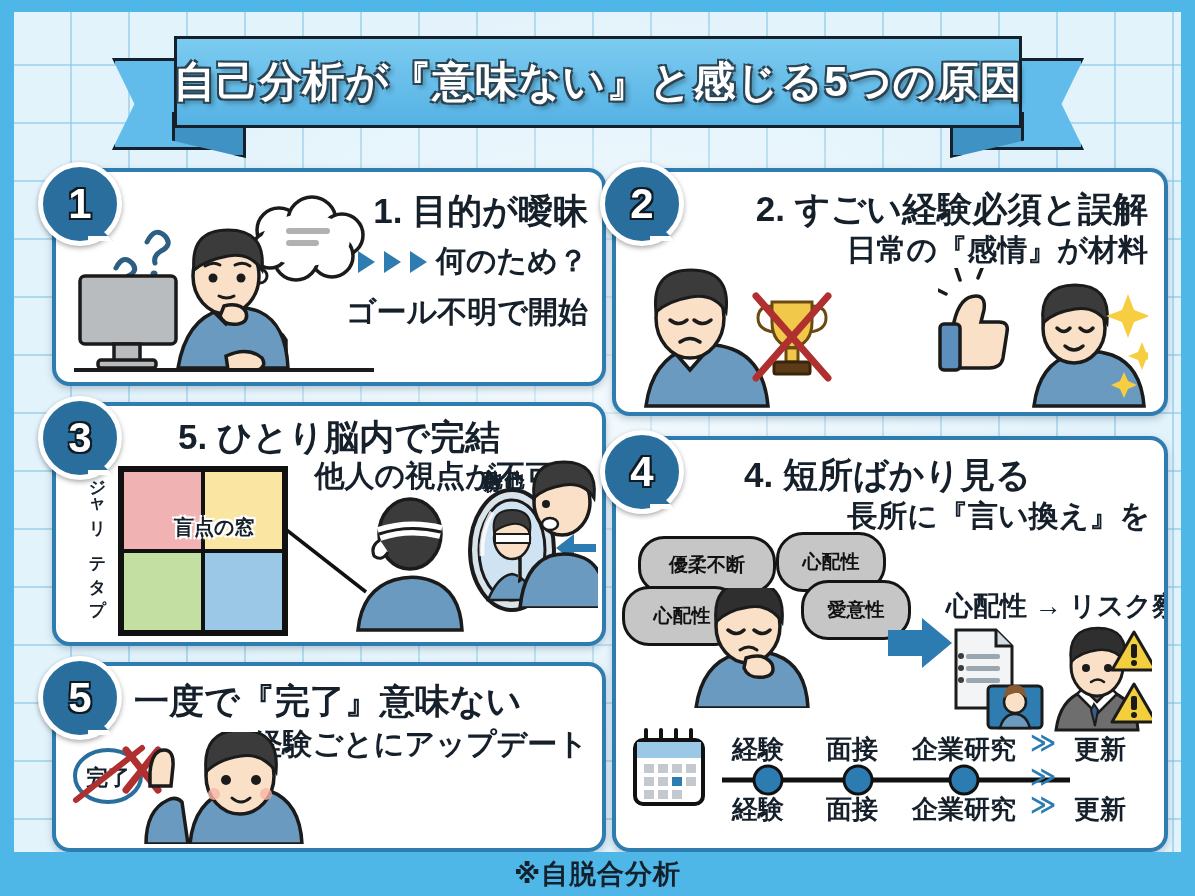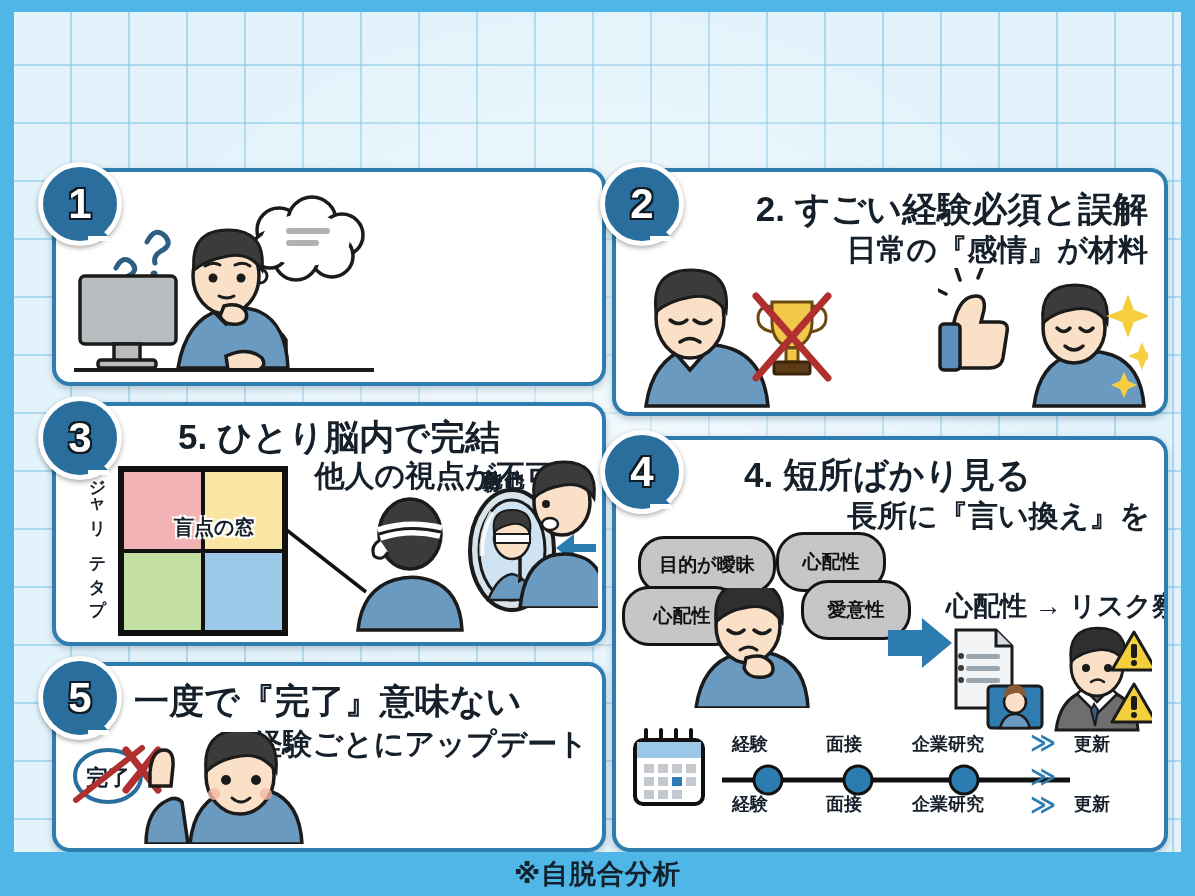--- a/index.html
+++ b/index.html
@@ -108,32 +108,41 @@
   }
 
   
   .cloud{
     position:absolute;background:#C6C6C6;border:3px solid #141414;border-radius:50%;
     display:flex;align-items:center;justify-content:center;
     font-size:19px;font-weight:bold;color:#111;white-space:nowrap;
   }
 
   
-  .tl-lbl{position:absolute;font-size:18px;font-weight:bold;color:#16202b;white-space:nowrap;}
+  .tl-lbl{position:absolute;font-size:26px;font-weight:bold;color:#16202b;white-space:nowrap;}
   .chev{position:absolute;font-size:25px;font-weight:bold;color:#2C7CB2;letter-spacing:-3px;}
 </style>
 </head>
 <body>
 
 <div class="stage">
 
   <div class="bg-outer"></div>
   <div class="bg-inner"></div>
   <div class="bg-vignette"></div>
 
+  <div class="ribbon">
+    <div class="tail l"></div>
+    <div class="tail r"></div>
+    <div class="fold l"></div>
+    <div class="fold r"></div>
+    <div class="band">
+      <span>自己分析が『意味ない』と感じる5つの原因</span>
+    </div>
+  </div>
 
   <div class="badge" style="left:38px;top:162px;">
     <span>1</span>
   </div>
   <div class="card" id="card1">
 
     <svg width="300" height="190" viewBox="0 0 300 190" style="position:absolute;left:18px;top:18px;">
       <g fill="none" stroke="#2E5F82" stroke-width="5" stroke-linecap="round">
         <path d="M73 52 q8 -16 18 -6 q8 9 -4 15 q-8 5 -6 12"></path>
         <path d="M42 78 q7 -14 16 -5 q7 8 -4 13 q-7 5 -5 10"></path>
@@ -175,20 +184,30 @@
         <circle cx="167" cy="88" r="4.5" fill="#1b1b1b"></circle>
       <path d="M131 76 q8 -5 15 -1 M161 75 q8 -4 15 1" stroke="#1b1b1b" stroke-width="3" fill="none" stroke-linecap="round"></path>
       <path d="M145 106 q8 4 15 0" stroke="#1b1b1b" stroke-width="3" fill="none" stroke-linecap="round"></path>
 
       <path d="M150 116 q16 -4 22 6 q3 10 -8 12 q-14 2 -18 -8z" fill="#FBE0C8" stroke="#1b1b1b" stroke-width="3.5"></path>
 
       <path d="M152 166 q22 -10 36 2 q5 8 -4 12 l-30 0z" fill="#FBE0C8" stroke="#1b1b1b" stroke-width="3.5"></path>
       <line x1="0" y1="180" x2="300" y2="180" stroke="#1b1b1b" stroke-width="4"></line>
     </svg>
 
+    <div id="c1-txt">
+      <div class="hd ttl">1. 目的が曖昧</div>
+      <div class="l2">
+        <span class="tri"></span>
+        <span class="tri"></span>
+        <span class="tri"></span>
+        <span class="hd sub">何のため？</span>
+      </div>
+      <div class="hd sub" style="margin-top:10px;">ゴール不明で開始</div>
+    </div>
   </div>
 
   <div class="badge" style="left:600px;top:162px;">
     <span>2</span>
   </div>
   <div class="card" id="card2">
     <div class="hd ttl" style="position:absolute;right:16px;top:14px;">2. すごい経験必須と誤解</div>
     <div class="hd sub" style="position:absolute;right:16px;top:58px;">日常の『感情』が材料</div>
 
     <svg width="240" height="150" viewBox="0 0 240 150" style="position:absolute;left:16px;top:86px;">
@@ -285,21 +304,21 @@
     </svg>
   </div>
 
   <div class="badge" style="left:600px;top:430px;">
     <span>4</span>
   </div>
   <div class="card" id="card4">
     <div class="hd ttl" style="position:absolute;left:128px;top:12px;">4. 短所ばかり見る</div>
     <div class="hd sub" style="position:absolute;right:14px;top:56px;">長所に『言い換え』を</div>
 
-    <div class="cloud" style="left:22px;top:96px;width:132px;height:52px;border-radius:26px;">目的が曖昧</div>
+    <div class="cloud" style="left:22px;top:96px;width:132px;height:52px;border-radius:26px;">優柔不断</div>
     <div class="cloud" style="left:160px;top:92px;width:104px;height:54px;border-radius:27px;">心配性</div>
     <div class="cloud" style="left:6px;top:146px;width:114px;height:54px;border-radius:27px;">心配性</div>
     <div class="cloud" style="left:185px;top:140px;width:104px;height:54px;border-radius:27px;text-align:center;">愛意性</div>
 
     <svg width="150" height="120" viewBox="0 0 150 120" style="position:absolute;left:70px;top:148px;">
       <path d="M10 120 q6 -44 40 -54 q20 -6 40 1 q30 11 32 53 z" fill="#6B9AC0" stroke="#1b1b1b" stroke-width="3.5"></path>
       <path d="M46 54 l14 16 l14 -16" fill="#fff" stroke="#1b1b1b" stroke-width="3"></path>
       <ellipse cx="62" cy="38" rx="32" ry="37" fill="#FBE0C8" stroke="#1b1b1b" stroke-width="3.5"></ellipse>
       <path d="M30 34 q-4 -40 33 -40 q37 0 33 40 q-12 -18 -33 -15 q-21 3 -33 15z" fill="#2F2F2F" stroke="#1b1b1b" stroke-width="3"></path>
       <path d="M42 42 q9 7 16 0 M68 42 q9 7 16 0" stroke="#1b1b1b" stroke-width="3.5" fill="none" stroke-linecap="round"></path>

